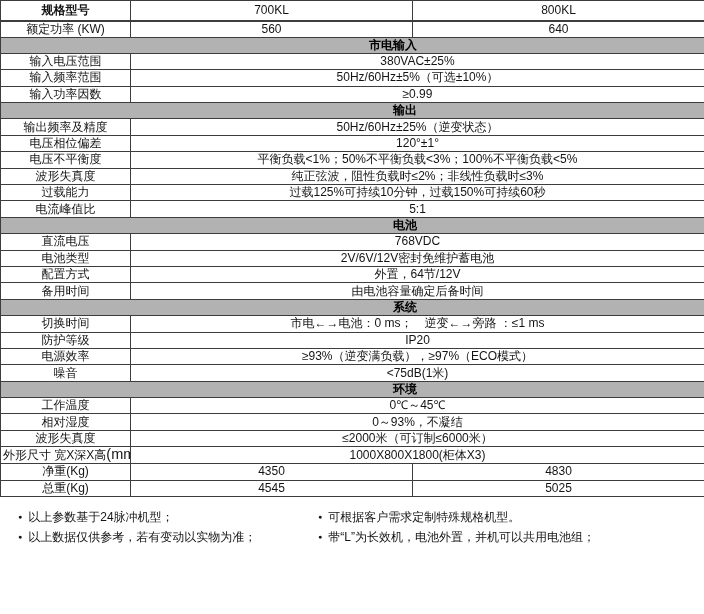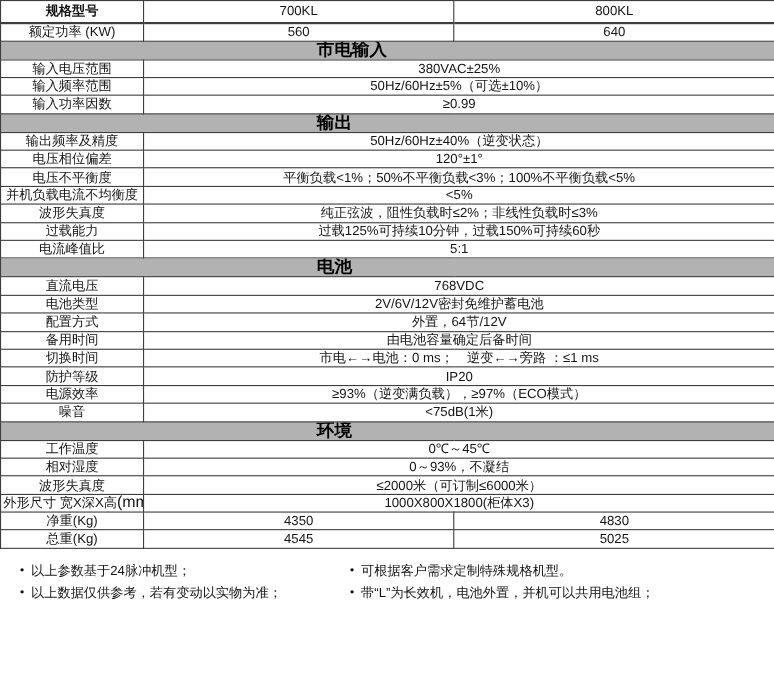--- a/index.html
+++ b/index.html
@@ -22,23 +22,23 @@
   tr.header-row td { height: 20px; border-bottom-width: 2px; }
   .header-label { font-weight: bold; font-size: 13.5px; }
   td.section-cell {
     background: #b2b2b2;
     text-align: left;
     padding: 0;
   }
   .section-label {
     display: inline-block;
     width: 129px;
-    text-align: left;
+    text-align: right;
     font-weight: bold;
-    font-size: 16px;
+    font-size: 12px;
     color: #000000;
   }
   td.label-cell { }
   .label-suffix { font-size: 14.5px; }
 
   .footnotes { display: flex; padding-top: 10px; }
   .fn-col { }
   .fn-col-left { margin-left: 18px; width: 282px; }
   .fn-col-right { flex: 1; padding-left: 18px; }
   .fn-line {
@@ -94,35 +94,31 @@
         <td class="label-cell">输入功率因数</td>
         <td colspan="2">≥0.99</td>
       </tr>
 
       <tr>
         <td colspan="3" class="section-cell"><span class="section-label">输出</span></td>
       </tr>
 
       <tr>
         <td class="label-cell">输出频率及精度</td>
-        <td colspan="2">50Hz/60Hz±40%（逆变状态）</td>
+        <td colspan="2">50Hz/60Hz±25%（逆变状态）</td>
       </tr>
       <tr>
         <td class="label-cell">电压相位偏差</td>
         <td colspan="2">120°±1°</td>
       </tr>
       <tr>
         <td class="label-cell">电压不平衡度</td>
         <td colspan="2">平衡负载&lt;1%；50%不平衡负载&lt;3%；100%不平衡负载&lt;5%</td>
       </tr>
       <tr>
-        <td class="label-cell">并机负载电流不均衡度</td>
-        <td colspan="2">&lt;5%</td>
-      </tr>
-      <tr>
         <td class="label-cell">波形失真度</td>
         <td colspan="2">纯正弦波，阻性负载时≤2%；非线性负载时≤3%</td>
       </tr>
       <tr>
         <td class="label-cell">过载能力</td>
         <td colspan="2">过载125%可持续10分钟，过载150%可持续60秒</td>
       </tr>
       <tr>
         <td class="label-cell">电流峰值比</td>
         <td colspan="2">5:1</td>
@@ -142,20 +138,23 @@
       </tr>
       <tr>
         <td class="label-cell">配置方式</td>
         <td colspan="2">外置，64节/12V</td>
       </tr>
       <tr>
         <td class="label-cell">备用时间</td>
         <td colspan="2">由电池容量确定后备时间</td>
       </tr>
 
+      <tr>
+        <td colspan="3" class="section-cell"><span class="section-label">系统</span></td>
+      </tr>
 
       <tr>
         <td class="label-cell">切换时间</td>
         <td colspan="2">市电←→电池：0 ms；　逆变←→旁路 ：≤1 ms</td>
       </tr>
       <tr>
         <td class="label-cell">防护等级</td>
         <td colspan="2">IP20</td>
       </tr>
       <tr>

